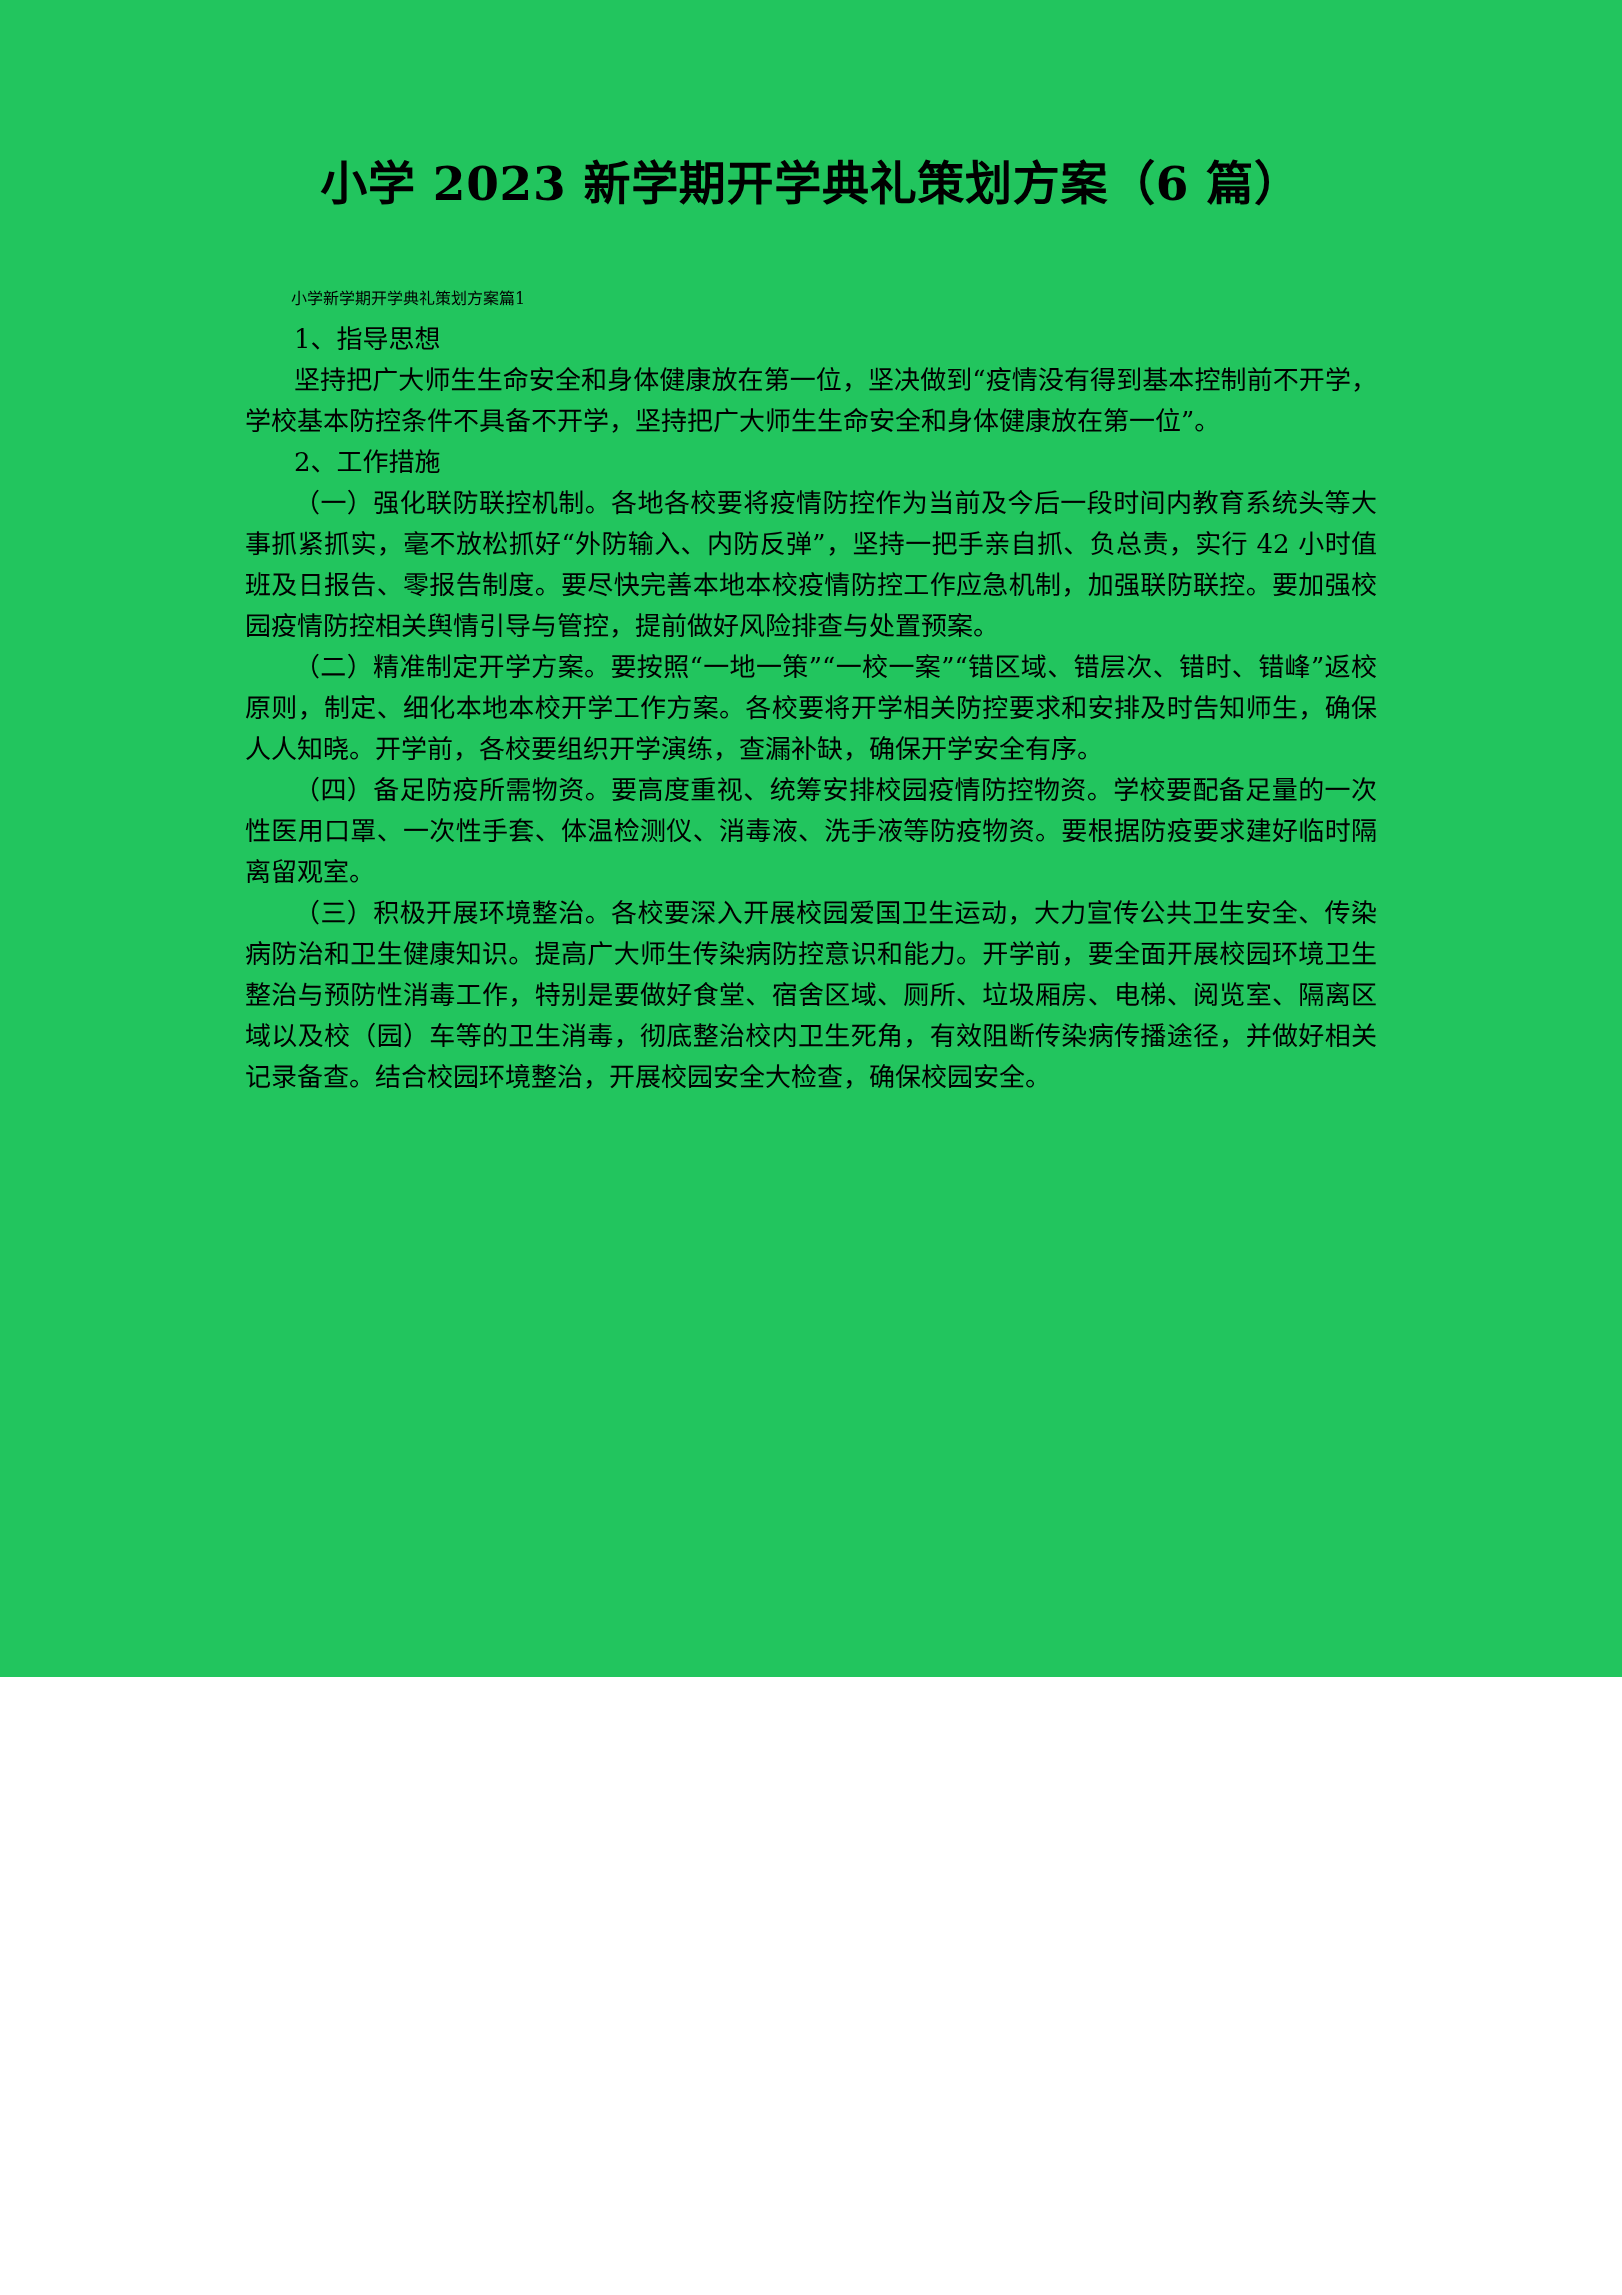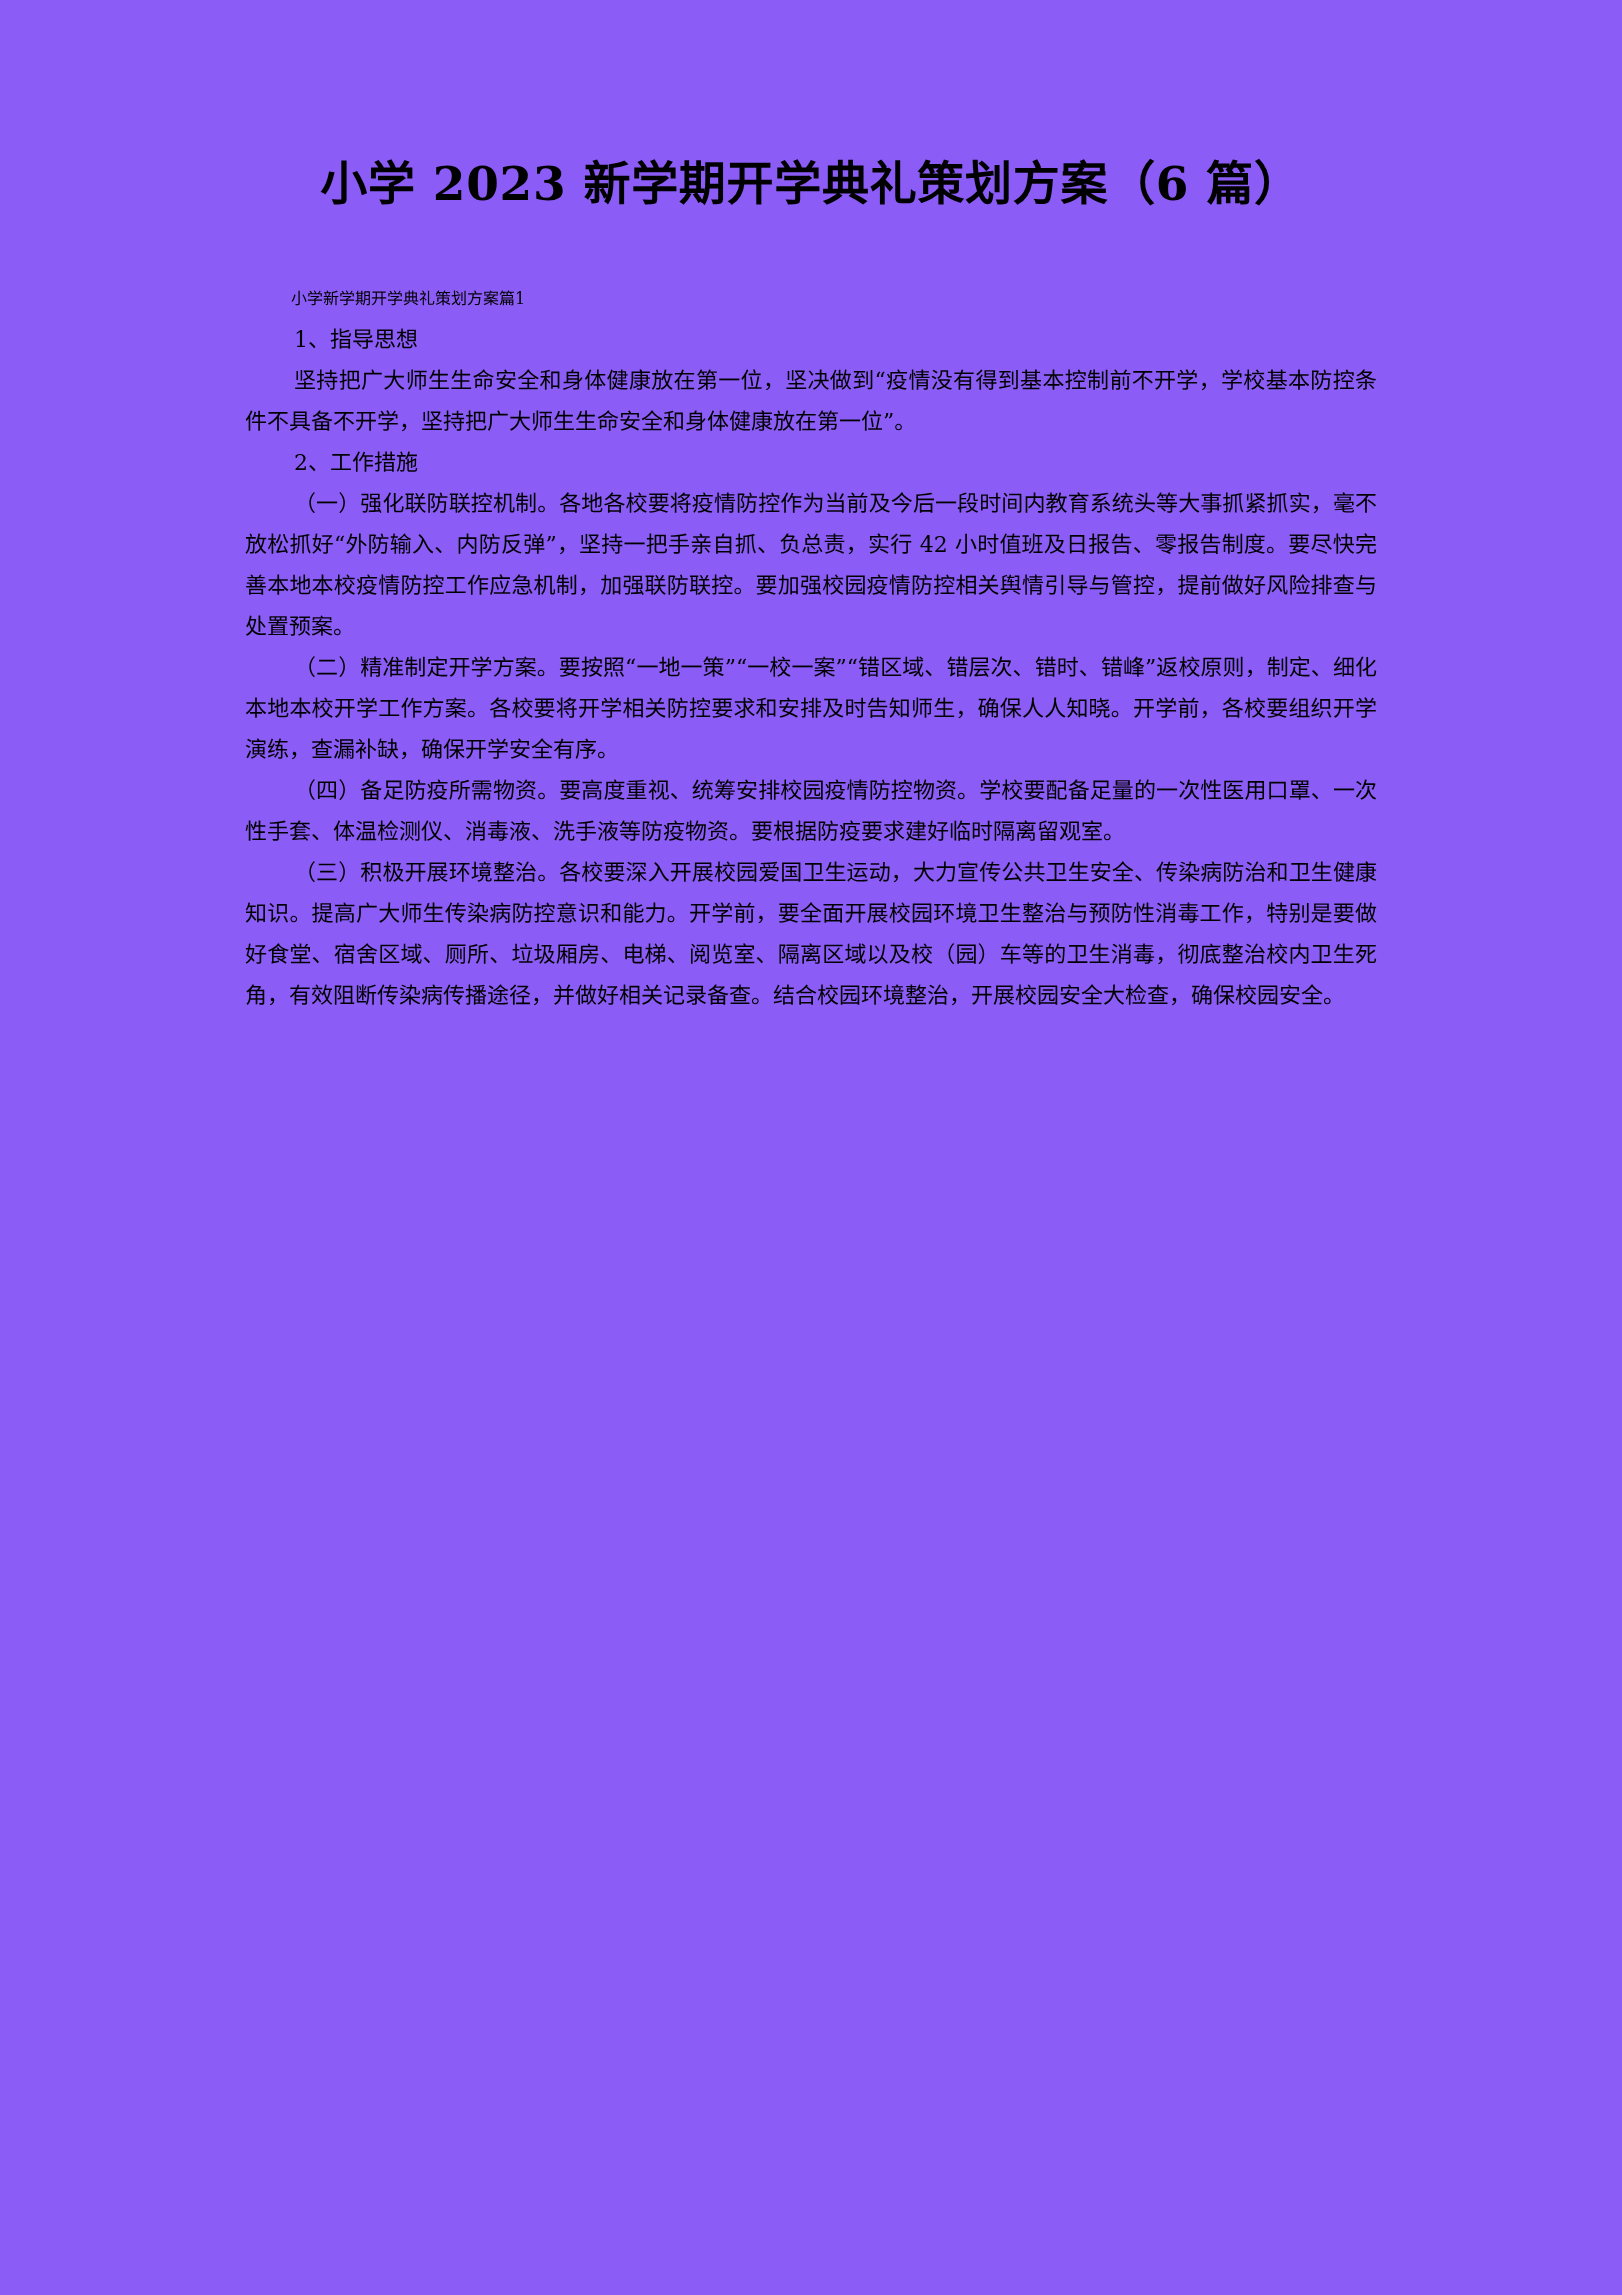--- a/index.html
+++ b/index.html
@@ -5,22 +5,22 @@
 <style>
   html, body {
     margin: 0;
     padding: 0;
     background: #ffffff;
   }
 
   .page {
     position: relative;
     width: 1623px;
-    height: 2295px;
-    background: #8b5cf6;
+    height: 1677px;
+    background: #22c55e;
     margin: 0 auto;
     overflow: hidden;
     box-sizing: border-box;
   }
 
   
   .doc-body {
     position: absolute;
     left: 245px;
     top: 0;
@@ -40,21 +40,21 @@
     white-space: nowrap;
   }
 
   .body-stack {
     padding-top: 63px;
   }
 
   p.para {
     font-family: "DejaVu Serif", "Liberation Serif", serif;
     font-weight: normal;
-    font-size: 22px;
+    font-size: 26px;
     line-height: 41px;
     color: #000000;
     margin: 0 0 0 0;
     text-align: justify;
     text-justify: inter-ideograph;
     text-indent: 49px;
     letter-spacing: 0px;
     word-break: break-all;
     overflow-wrap: break-word;
   }

